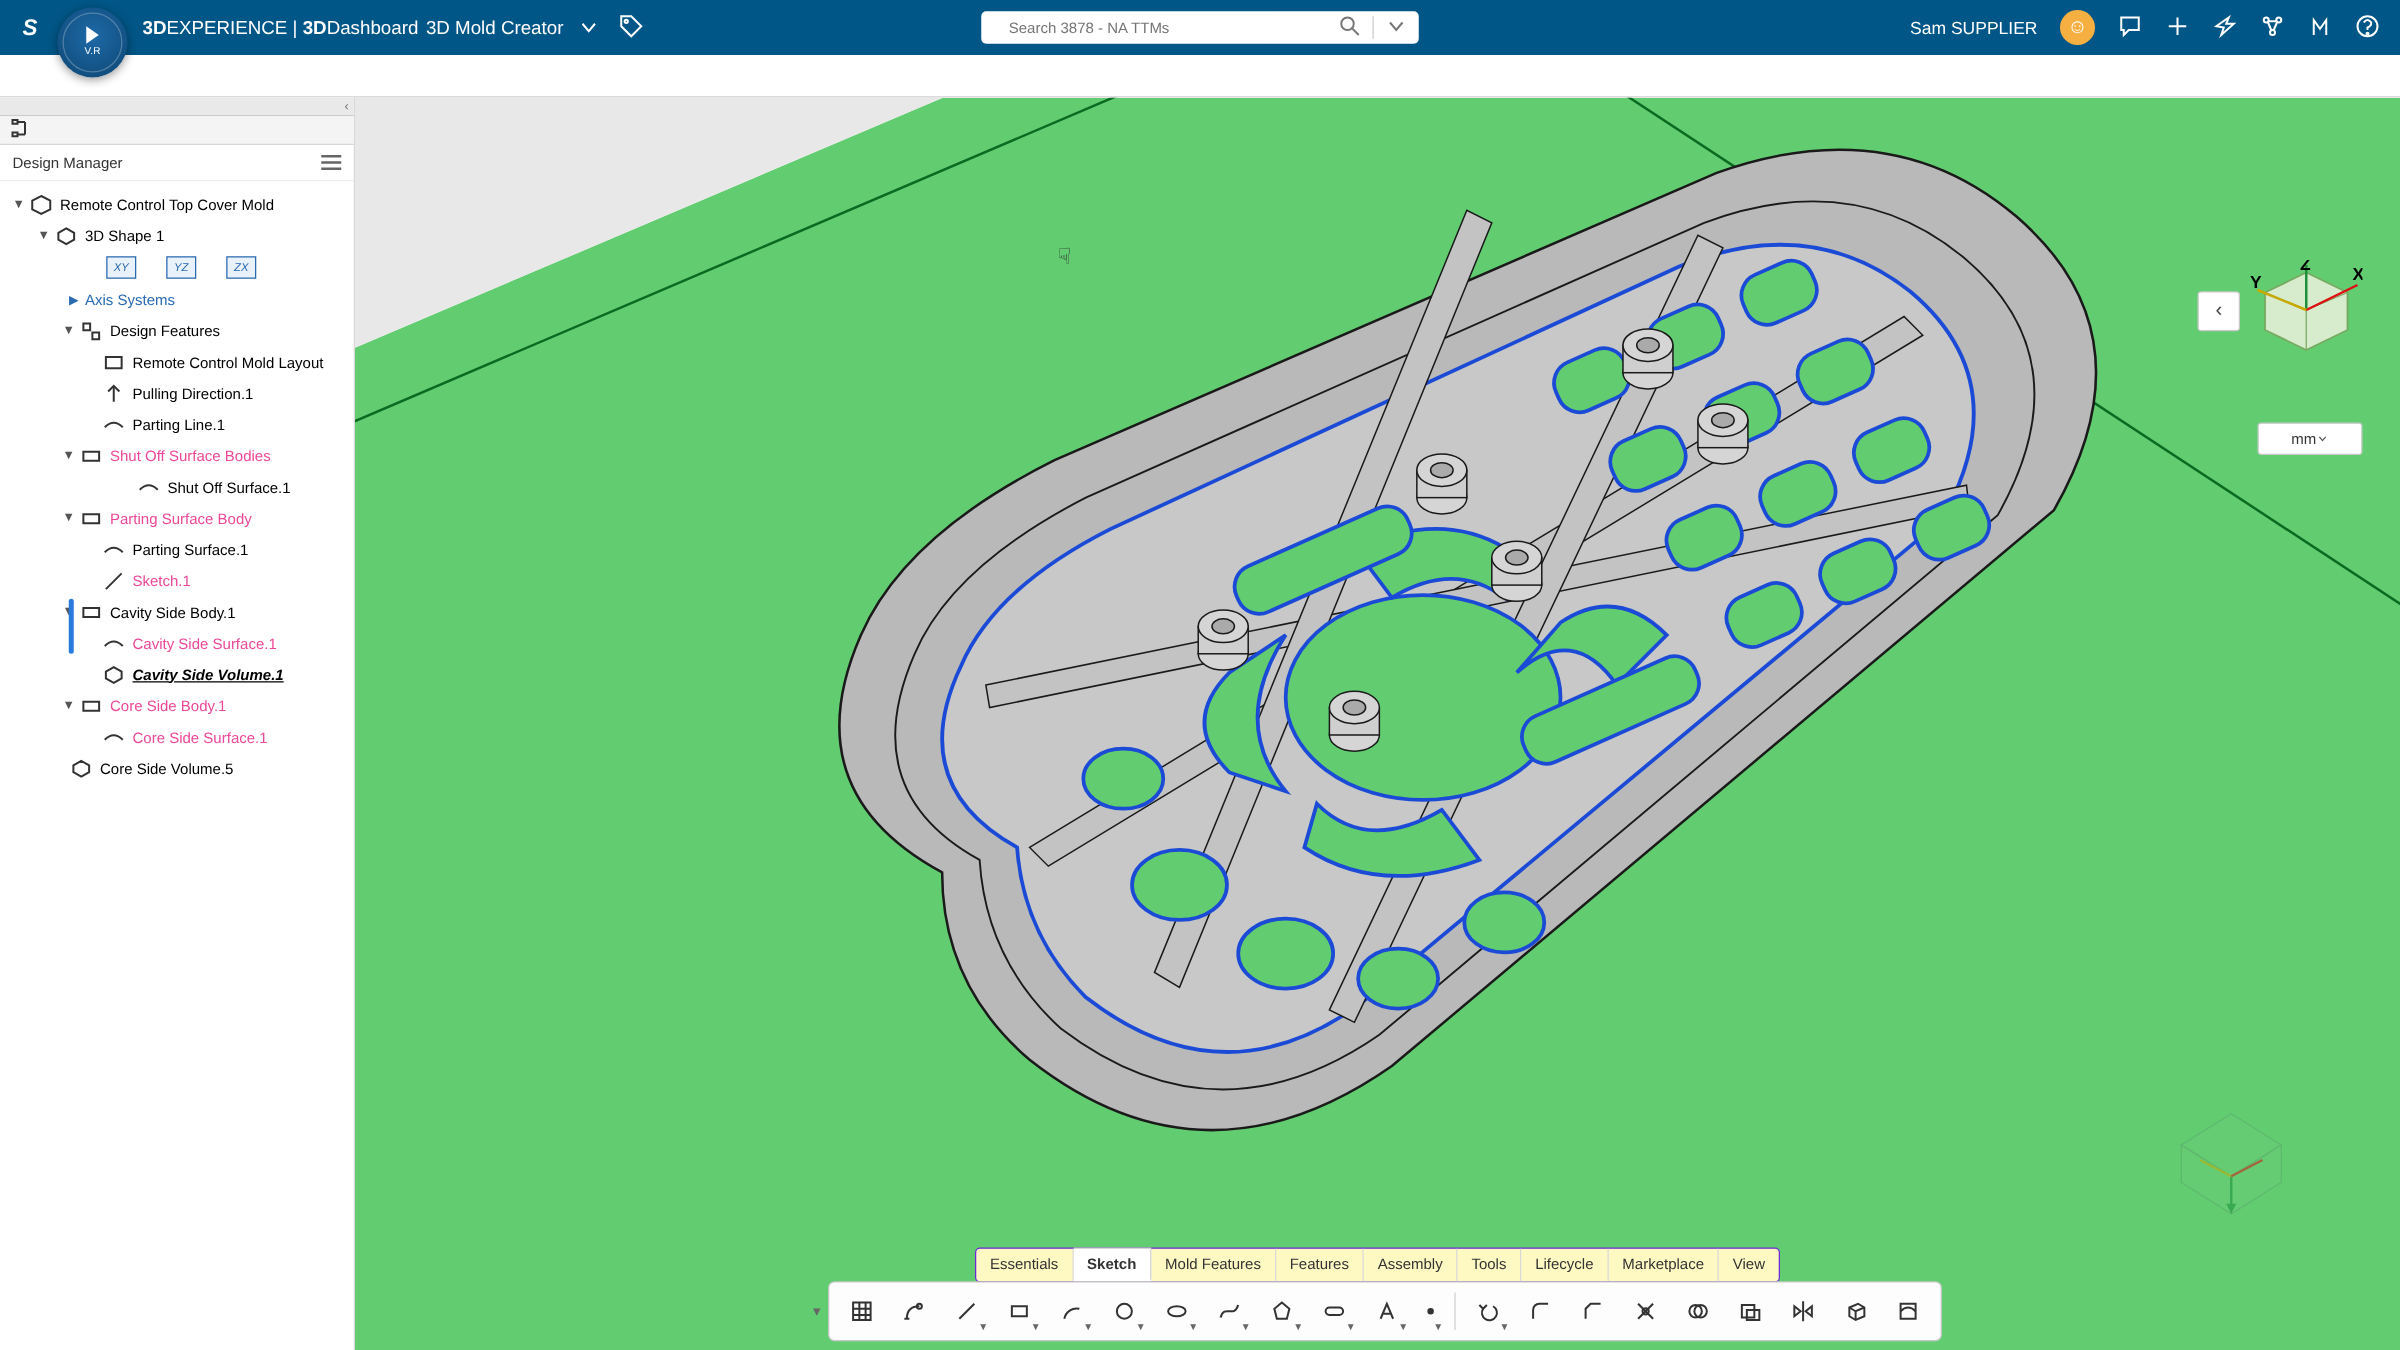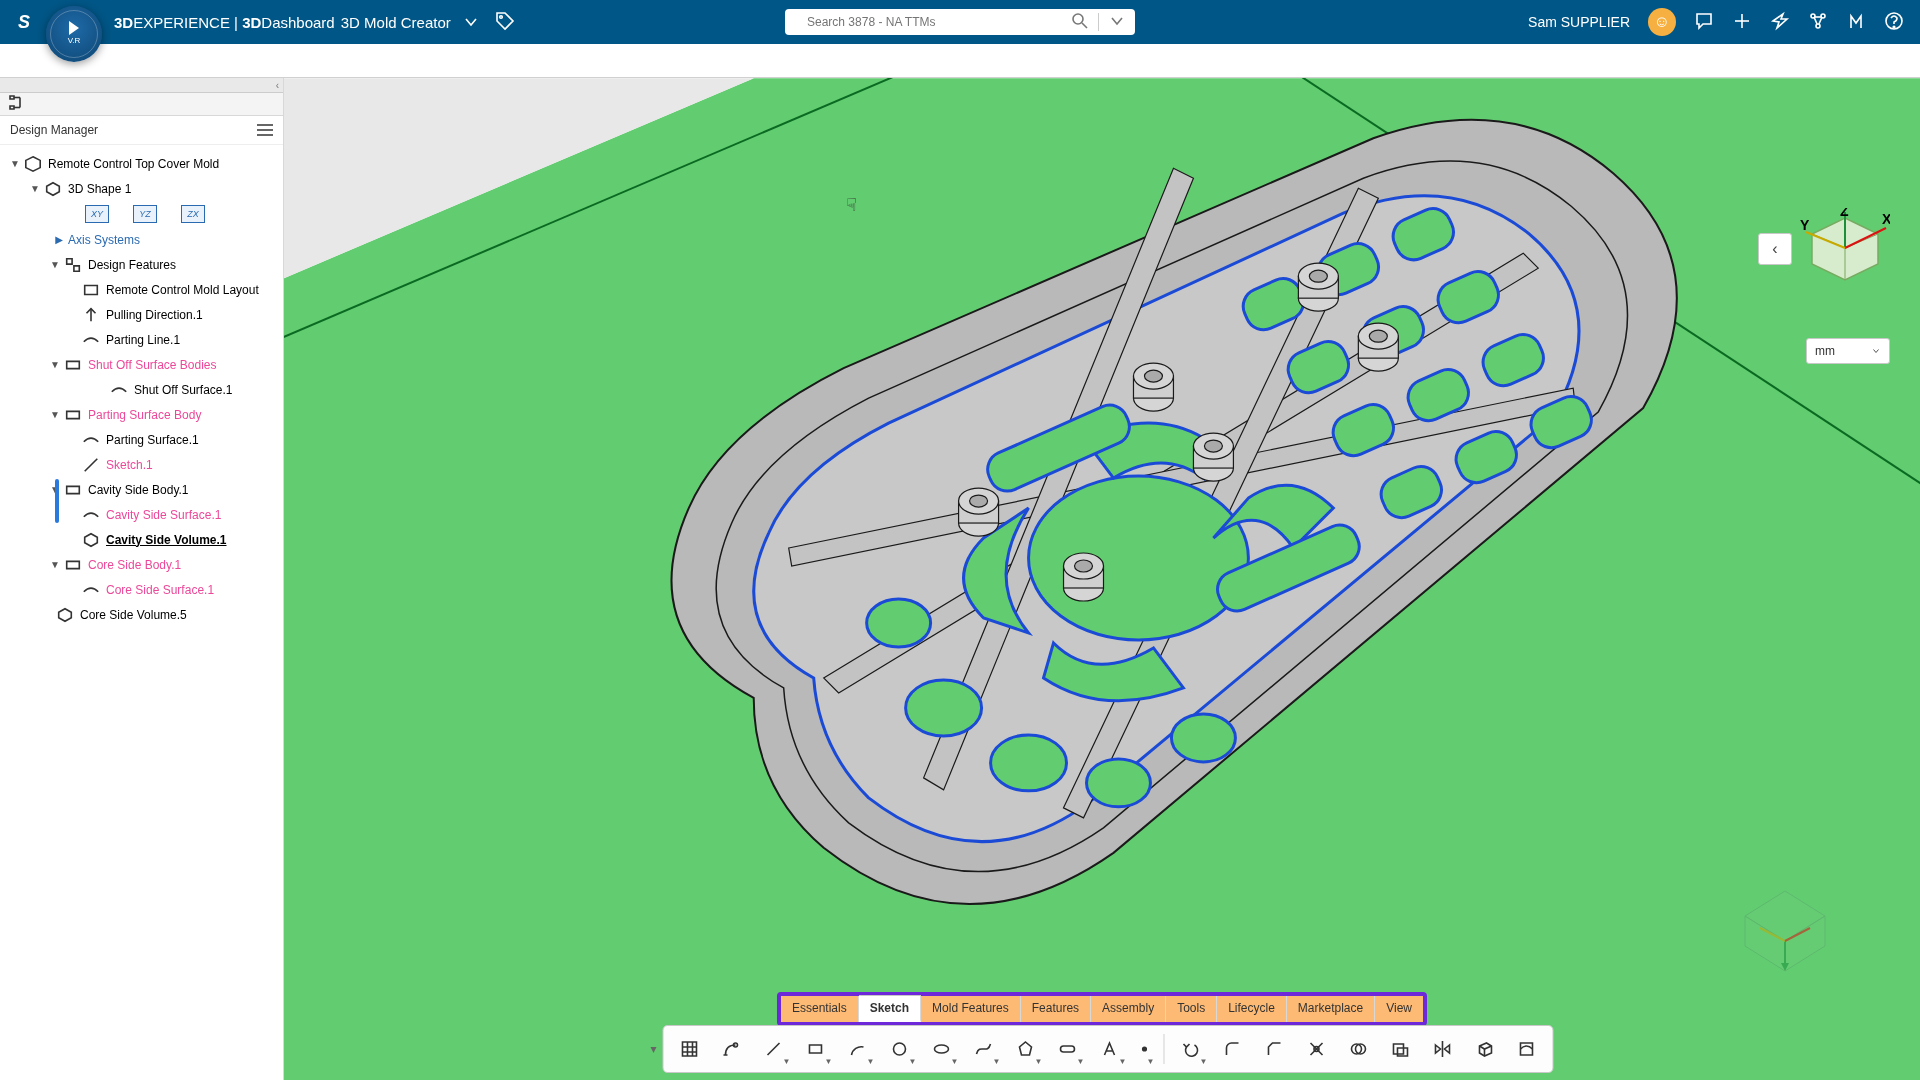--- a/index.html
+++ b/index.html
@@ -32,40 +32,40 @@
 .sb-hdr{height:28px;display:flex;align-items:center;justify-content:space-between;padding:0 10px;font-size:12px;color:#333;border-bottom:1px solid #eee;}
 .burger{width:16px;height:12px;display:flex;flex-direction:column;justify-content:space-between;cursor:pointer;}
 .burger span{height:2px;background:#666;}
 .tree{padding:6px 0;font-size:12px;color:#000;overflow:auto;}
 .tn{display:flex;align-items:center;height:25px;cursor:pointer;white-space:nowrap;}
 .tw{width:14px;height:14px;display:flex;align-items:center;justify-content:center;color:#555;font-size:10px;margin-right:2px;}
 .tic{width:18px;height:18px;display:inline-flex;align-items:center;justify-content:center;margin-right:6px;color:#4a7db5;}
 .tic.gray{color:#888;}
 .muted{color:#ec4899;}
 .link{color:#2a6ab1;}
-.underline{text-decoration:underline;font-weight:bold;}
+.underline{text-decoration:underline;font-weight:bold;font-style:italic;}
 .marker{position:relative;}
 .marker::before{content:"";position:absolute;left:55px;top:2px;width:4px;height:44px;background:#2a7ade;border-radius:2px;}
 .planes{display:flex;gap:24px;padding-left:85px;height:26px;align-items:center;}
 .plane{width:22px;height:16px;border:1px solid #2a6ab1;background:#e9f1fa;position:relative;font-size:9px;color:#2a6ab1;display:flex;align-items:center;justify-content:center;font-style:italic;cursor:pointer;}
 
 .vp{flex:1;position:relative;overflow:hidden;}
 .vp svg.canvas{position:absolute;inset:0;width:100%;height:100%;}
 .cursor{position:absolute;left:562px;top:116px;font-size:18px;color:#333;pointer-events:none;}
 
 .orient-back{position:absolute;top:155px;right:128px;width:32px;height:30px;background:#fff;border:1px solid #c8c8c8;border-radius:3px;display:flex;align-items:center;justify-content:center;font-size:16px;color:#444;cursor:pointer;}
 .orient-cube{position:absolute;top:130px;right:30px;width:90px;height:80px;}
 .axis{font-size:14px;font-weight:bold;}
 .axis.x{color:#e13;}
 .axis.y{color:#c7a900;}
 .axis.z{color:#2d7;}
-.unit{position:absolute;top:260px;right:30px;width:66px;height:24px;background:#fff;border:1px solid #c8c8c8;border-radius:3px;display:flex;align-items:center;justify-content:space-between;padding:0 8px;font-size:12px;color:#333;cursor:pointer;}
+.unit{position:absolute;top:260px;right:30px;width:66px;height:24px;background:#fff;border:1px solid #c8c8c8;border-radius:3px;display:flex;align-items:center;justify-content:center;padding:0 8px;font-size:12px;color:#333;cursor:pointer;}
 .gizmo{position:absolute;bottom:105px;right:90px;width:90px;height:90px;opacity:.55;}
 
-.tabs{position:absolute;bottom:55px;left:50%;transform:translateX(-50%);display:flex;background:#fdba74;border:4px solid #6d28d9;border-radius:4px;font-size:12px;}
+.tabs{position:absolute;bottom:55px;left:50%;transform:translateX(-50%);display:flex;background:#fef9c3;border:1px solid #6d28d9;border-radius:4px;font-size:12px;}
 .tab{padding:5px 11px;border-right:1px solid #d8d8d8;cursor:pointer;color:#333;}
 .tab:last-child{border-right:0;}
 .tab.active{background:#fff;border-bottom:2px solid #fff;box-shadow:inset 0 -2px 0 #fff,0 -1px 0 #c8c8c8;font-weight:bold;}
 
 .tbar-wrap{position:absolute;bottom:8px;left:50%;transform:translateX(-50%);display:flex;align-items:center;}
 .tbar-exp{margin-right:6px;color:#666;cursor:pointer;font-size:12px;}
 .tbar{display:flex;background:#fdfdfd;border:1px solid #c8c8c8;border-radius:5px;padding:4px 6px;gap:2px;align-items:center;}
 .tb{width:40px;height:38px;display:flex;align-items:center;justify-content:center;color:#3a3a3a;cursor:pointer;border-radius:3px;position:relative;}
 .tb.sm{width:26px;}
 .tb .dd{position:absolute;bottom:2px;right:3px;font-size:8px;color:#666;}

